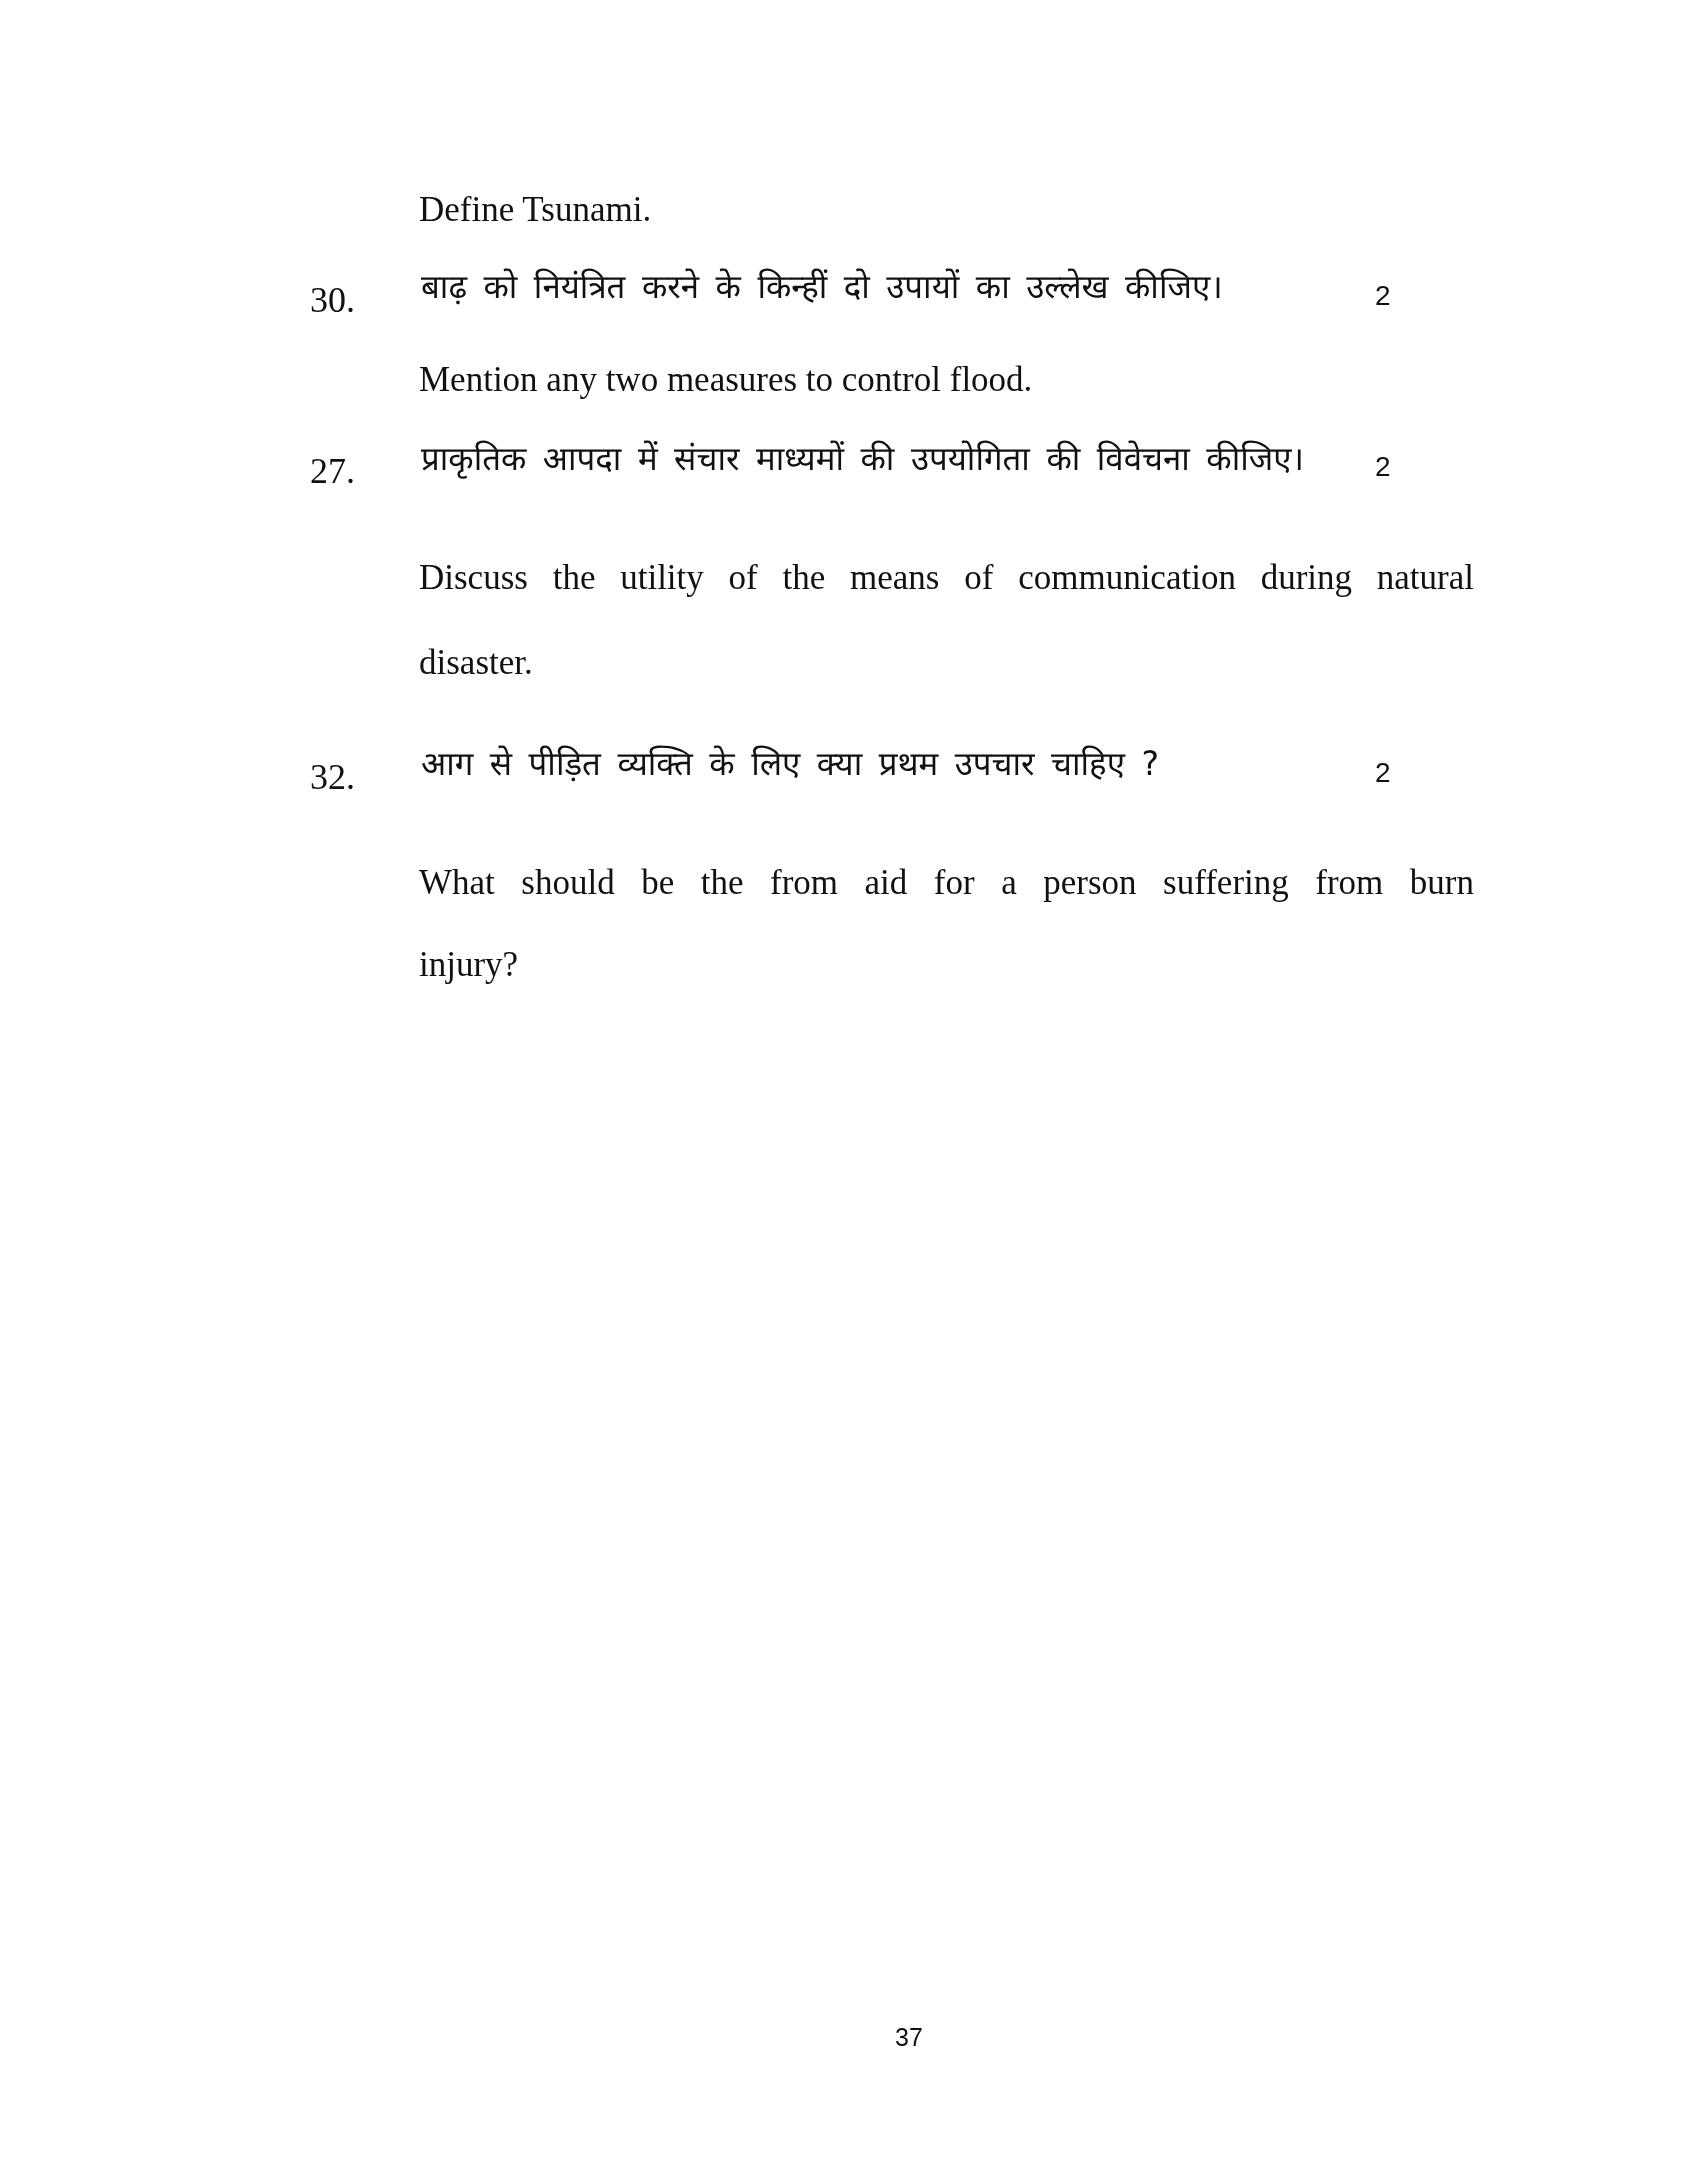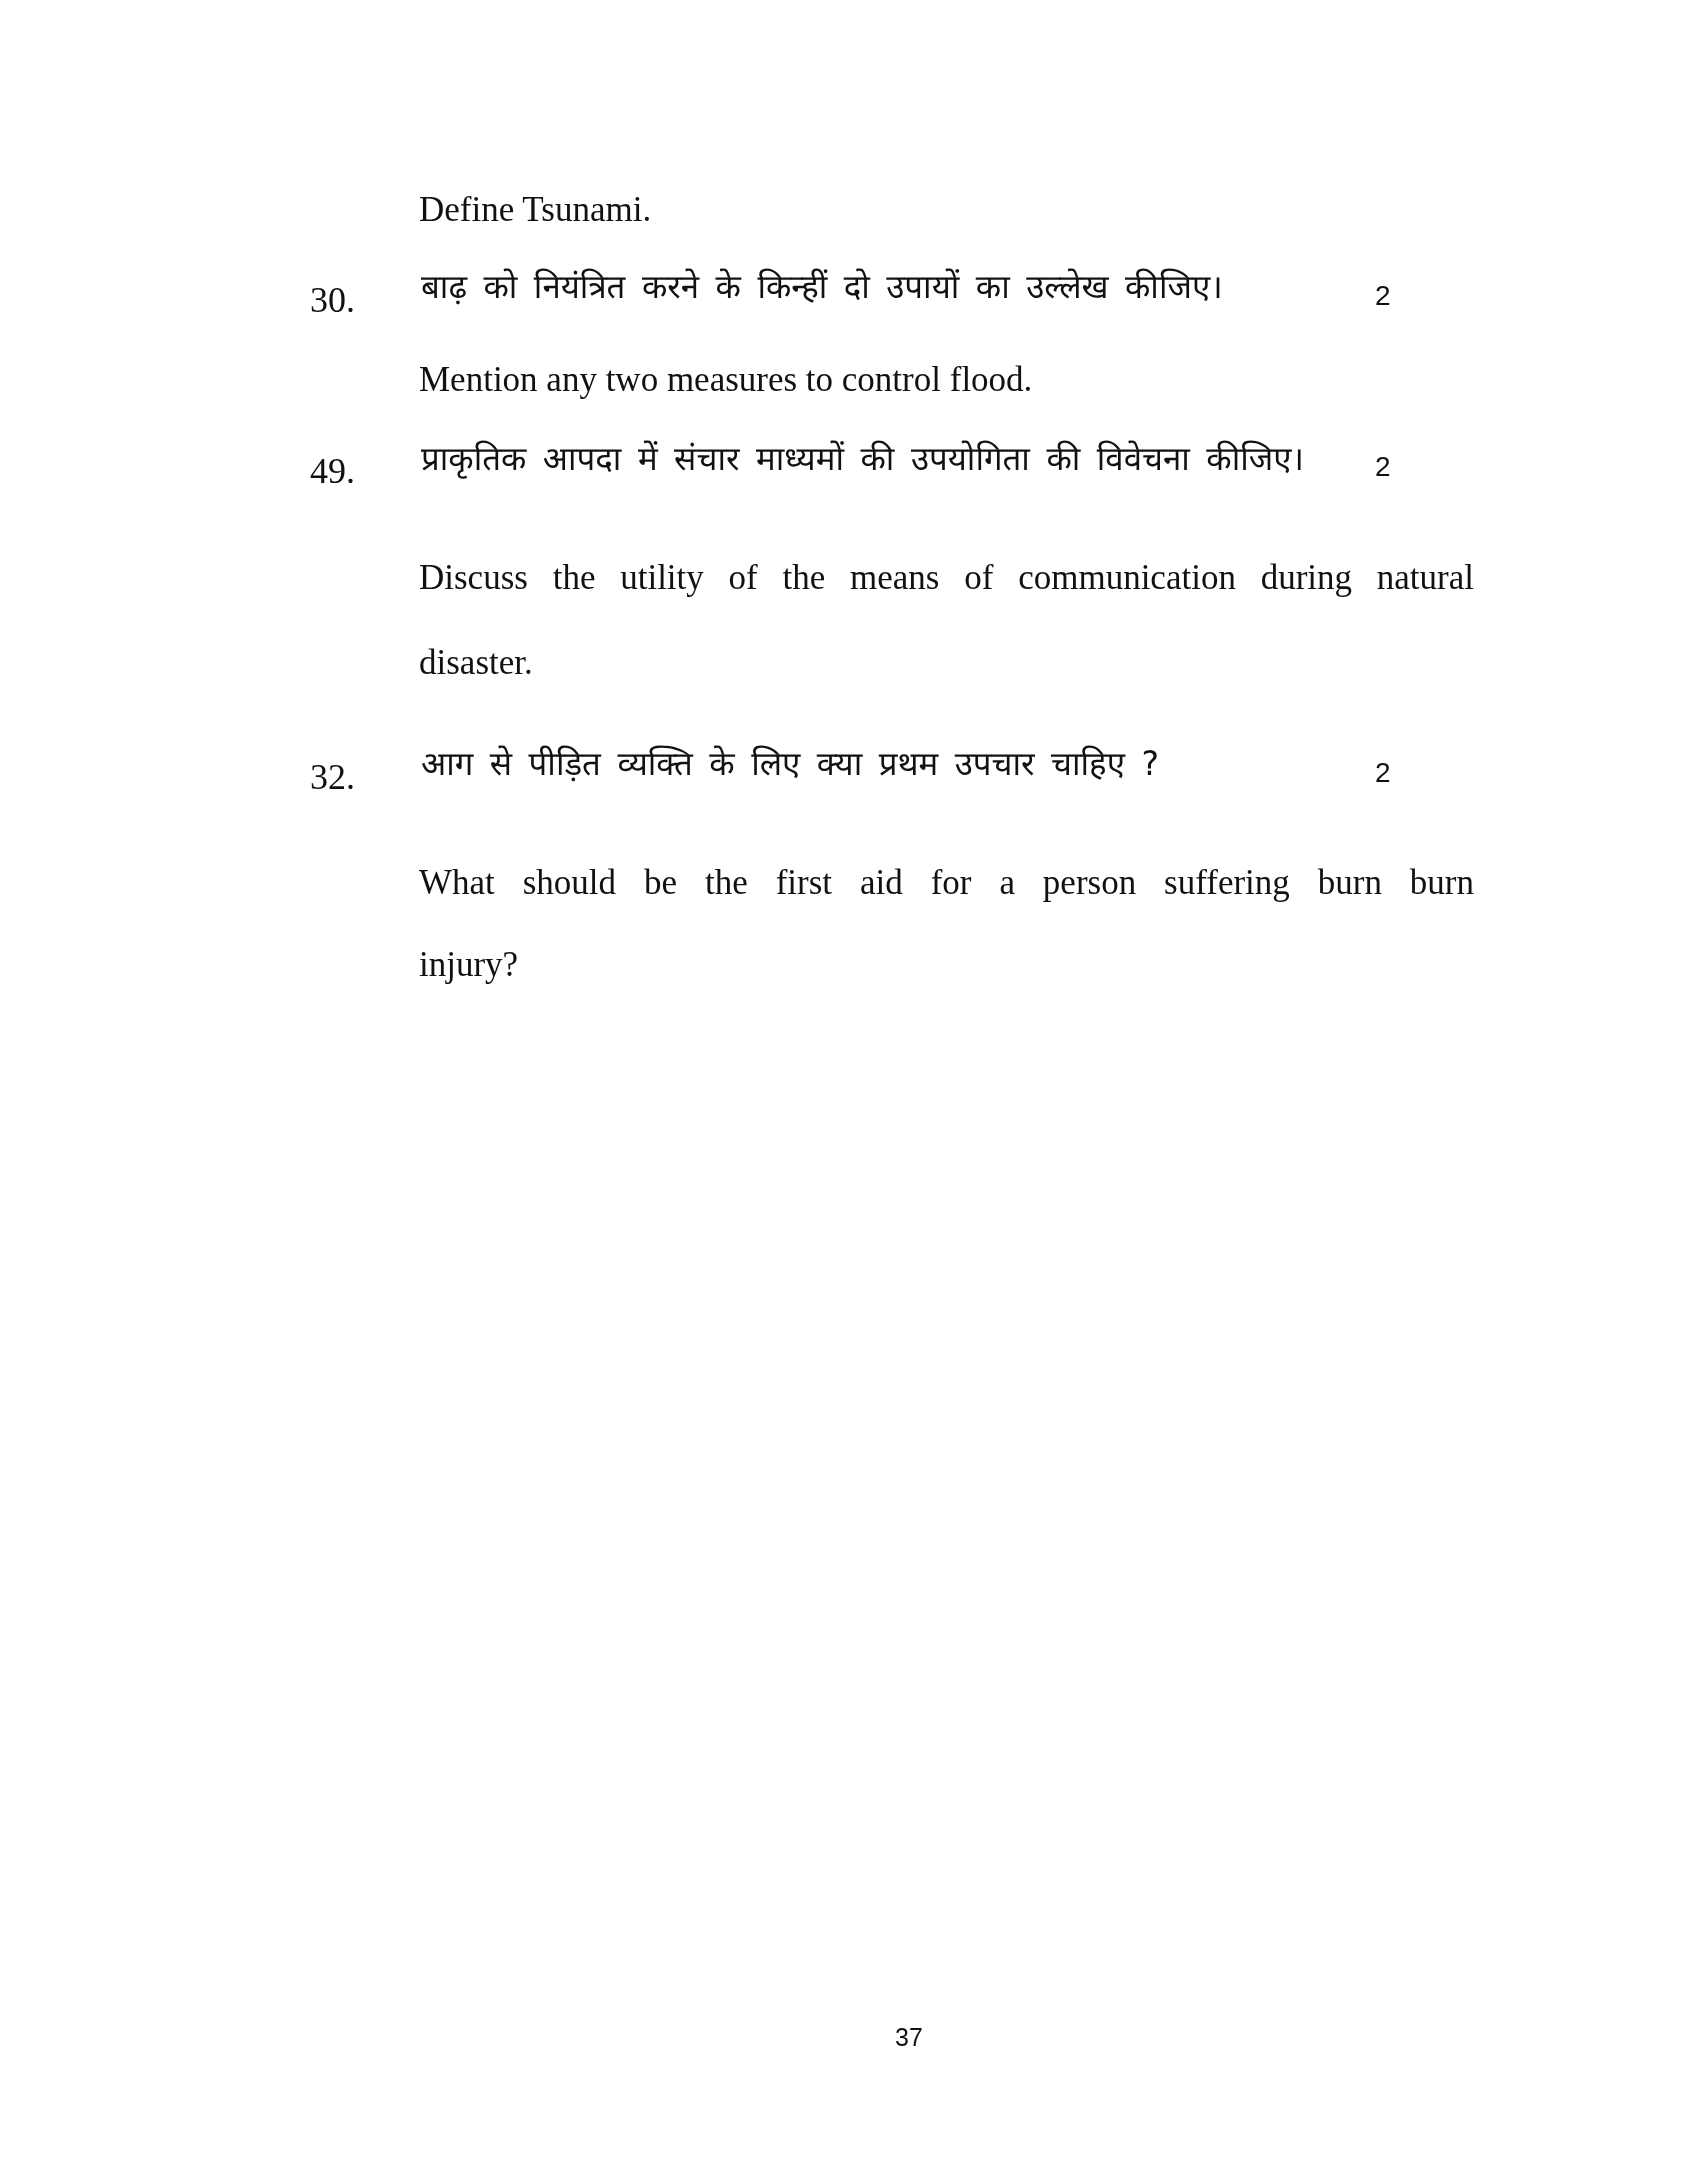--- a/index.html
+++ b/index.html
@@ -73,31 +73,31 @@
   <div class="line en" style="top:192px;">Define Tsunami.</div>
 
   <div>
     <div class="line qnum" style="top:282px;">30.</div>
     <div class="line hi" style="top:270px;">बाढ़ को नियंत्रित करने के किन्हीं दो उपायों का उल्लेख कीजिए।</div>
     <div class="line marks" style="top:282px;">2</div>
     <div class="line en" style="top:362px;">Mention any two measures to control flood.</div>
   </div>
 
   <div>
-    <div class="line qnum" style="top:453px;">49.</div>
+    <div class="line qnum" style="top:453px;">27.</div>
     <div class="line hi" style="top:442px;">प्राकृतिक आपदा में संचार माध्यमों की उपयोगिता की विवेचना कीजिए।</div>
     <div class="line marks" style="top:453px;">2</div>
     <div class="line en justify" style="top:560px;">Discuss the utility of the means of communication during natural</div>
     <div class="line en" style="top:645px;">disaster.</div>
   </div>
 
   <div>
     <div class="line qnum" style="top:759px;">32.</div>
     <div class="line hi" style="top:747px;">आग से पीड़ित व्यक्ति के लिए क्या प्रथम उपचार चाहिए ?</div>
     <div class="line marks" style="top:759px;">2</div>
-    <div class="line en justify" style="top:865px;">What should be the first aid for a person suffering burn burn</div>
+    <div class="line en justify" style="top:865px;">What should be the from aid for a person suffering from burn</div>
     <div class="line en" style="top:947px;text-align:center;">injury?</div>
   </div>
 
   <div class="line pageno" style="top:2025px;margin-left:40px;">37</div>
 
 </div>
 
 
 </body></html>

